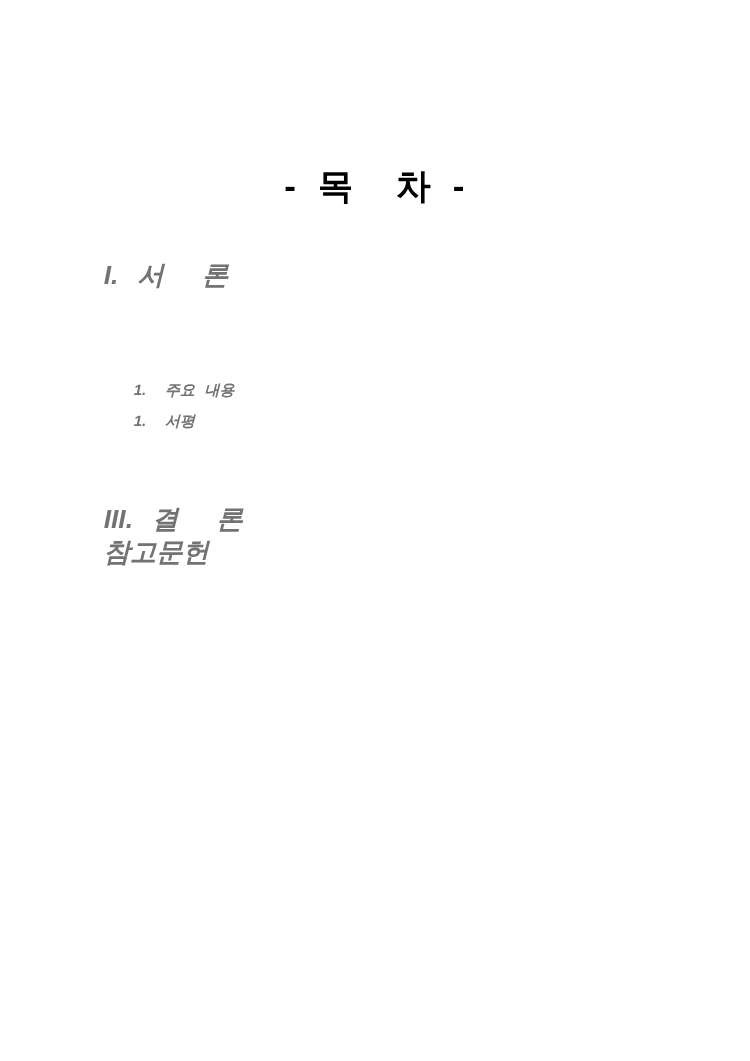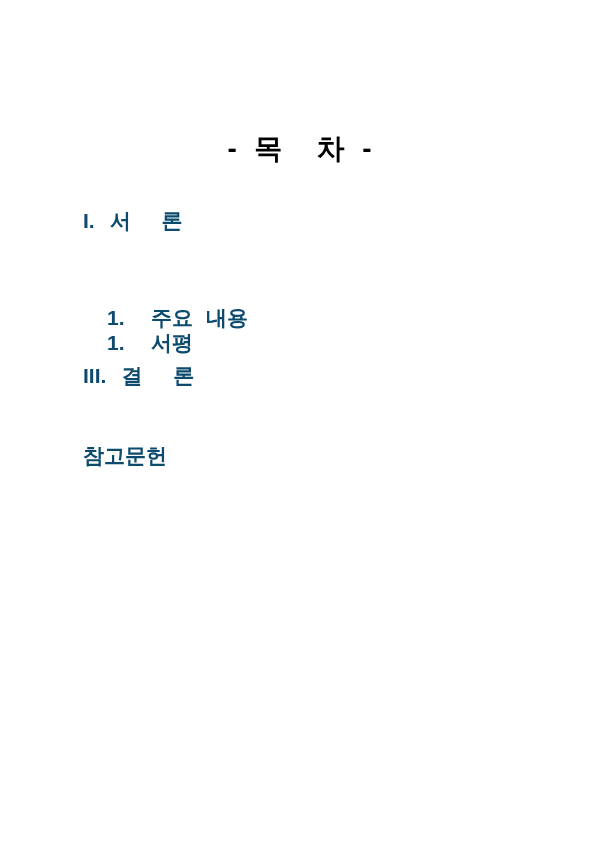--- a/index.html
+++ b/index.html
@@ -27,38 +27,39 @@
     letter-spacing: 1px;
     word-spacing: 0.28em;
     white-space: pre;
     line-height: 1.1;
   }
   .toc-entry {
     position: absolute;
     font-weight: bold;
     white-space: pre;
     line-height: 1.1;
-    color: #0c4a6e;
+    color: #737373;
+    font-style: italic;
   }
   .level-1 {
     left: 83px;
     font-size: 21px;
     word-spacing: 0.45em;
   }
   .level-2 {
     left: 107px;
-    font-size: 21px;
+    font-size: 12px;
     word-spacing: 0.35em;
   }
   .entry-intro        { top: 209px; }
   .entry-body         { top: 274px; }
   .entry-main-content { top: 306px; }
   .entry-review       { top: 331px; }
-  .entry-conclusion   { top: 364px; }
-  .entry-references   { top: 444px; word-spacing: 0; }
+  .entry-conclusion   { top: 404px; }
+  .entry-references   { top: 431px; word-spacing: 0; }
 </style>
 </head>
 <body>
 
 <div class="doc-page">
 
   <div class="toc-title">- 목  차 -</div>
 
   <div class="toc-entry level-1 entry-intro">I. 서  론</div>
 

